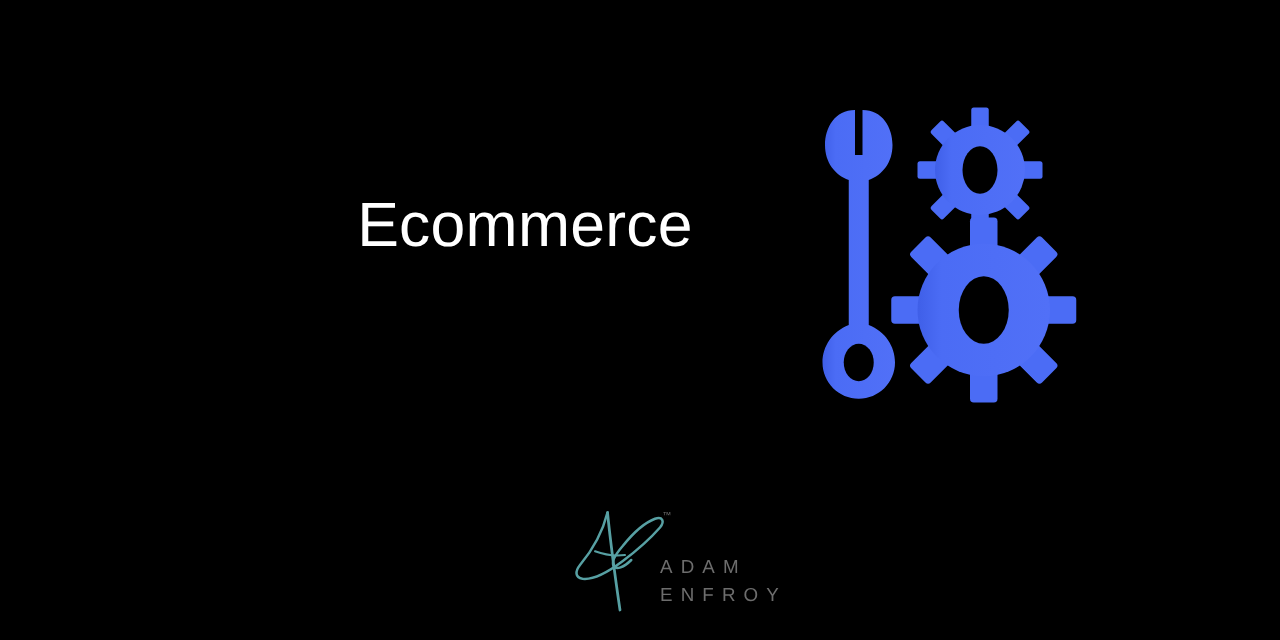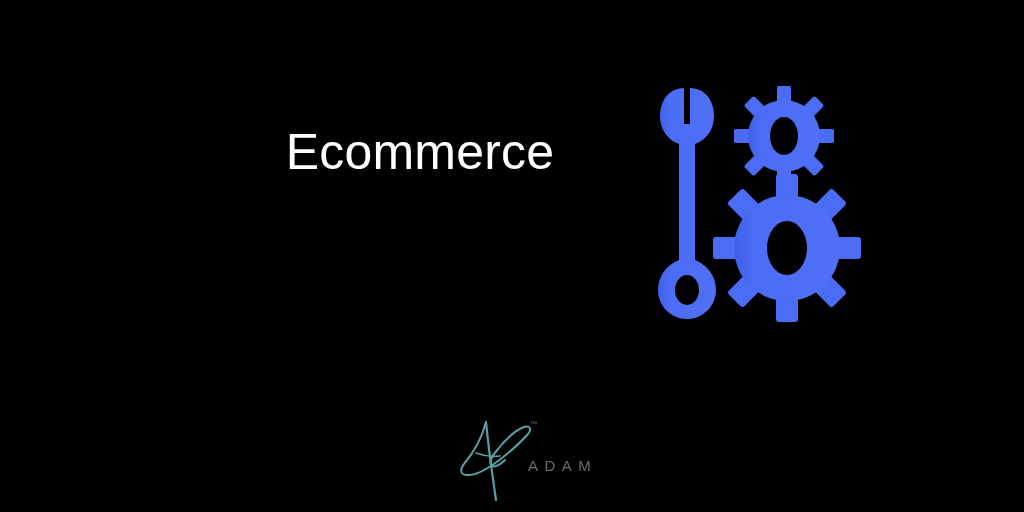--- a/index.html
+++ b/index.html
@@ -28,37 +28,37 @@
     top: 118px;
     width: 616px;
     text-align: center;
     color: #ffffff;
     font-size: 50px;
     line-height: 68px;
     font-weight: 400;
     letter-spacing: 0.2px;
     white-space: nowrap;
   }
-  #title-block .tline { display: block; }
+  #title-block .tline { display: block; margin-top: 28px; }
 
   
   #icon-art {
     position: absolute;
     left: 648px;
     top: 80px;
     width: 220px;
     height: 250px;
   }
   #icon-art svg { display: block; width: 220px; height: 250px; }
 
   
   #logo {
     position: absolute;
     left: 458px;
-    top: 408px;
+    top: 396px;
     width: 180px;
     height: 98px;
   }
   #logo-mark {
     position: absolute;
     left: 0;
     top: 0;
     width: 90px;
     height: 98px;
   }
@@ -162,16 +162,17 @@
                    C34 48 31 54 33 57
                    C35 60 41 58 47 52" stroke-width="2"></path>
 
           <path d="M18 45 C26 48 34 49 42 48" stroke-width="1.6"></path>
         </g>
         <text x="72" y="18" fill="#6d6d6d" font-family="Liberation Sans, sans-serif" font-size="7">™</text>
       </svg>
     </div>
     <div id="logo-wordmark">
       <span class="wline">ADAM</span>
+      <span class="wline">ENFROY</span>
     </div>
   </div>
 
 </div>
 
 </body></html>

